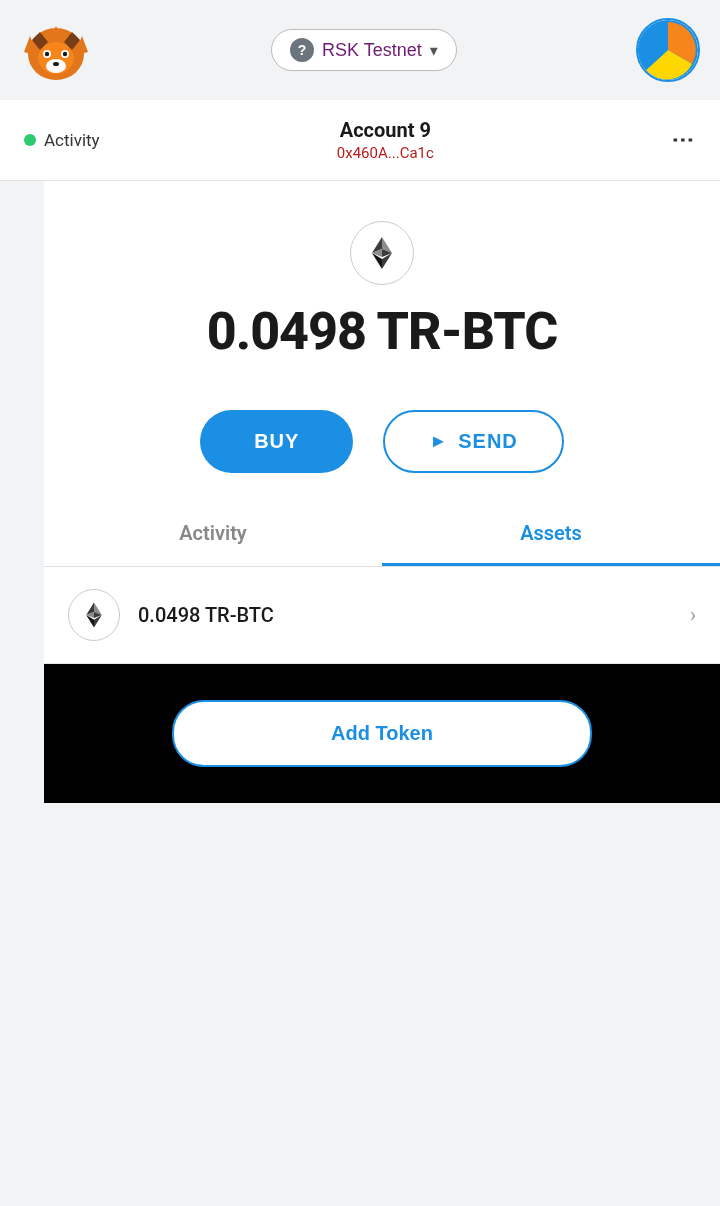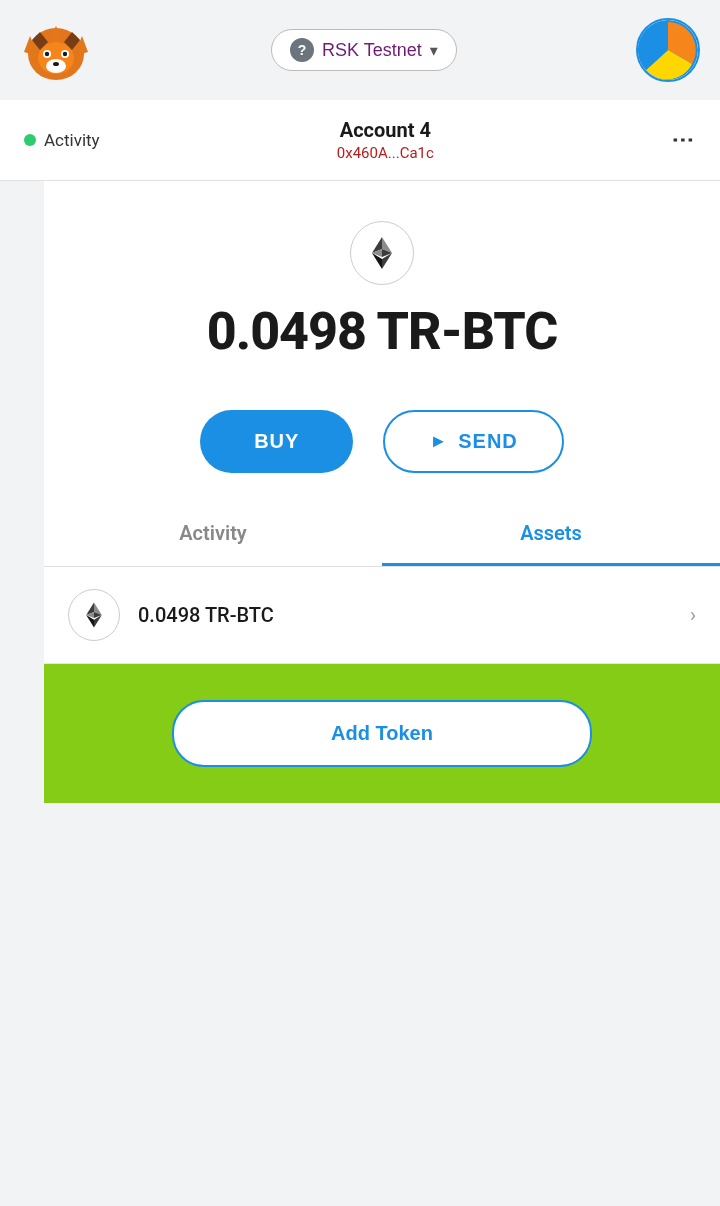--- a/index.html
+++ b/index.html
@@ -229,21 +229,21 @@
       color: #1a1a1a;
       font-weight: 500;
     }
     .asset-chevron {
       color: #999;
       font-size: 20px;
     }
 
     
     .add-token-section {
-      background: #84cc16;
+      background: #000000;
       display: flex;
       justify-content: center;
       padding: 36px 60px;
     }
     .btn-add-token {
       background: white;
       color: #1a8fe3;
       border: 2px solid #1a8fe3;
       border-radius: 32px;
       padding: 20px 0;
@@ -304,21 +304,21 @@
     </svg>
   </div>
 </div>
 
 <div class="account-bar">
   <div class="connected-status">
     <div class="green-dot"></div>
     <span>Activity</span>
   </div>
   <div class="account-info">
-    <div class="account-name">Account 4</div>
+    <div class="account-name">Account 9</div>
     <div class="account-address">0x460A...Ca1c</div>
   </div>
   <div class="more-options">⋮</div>
 </div>
 
 <div class="main-content">
 
   <div class="balance-section">
     <div class="eth-icon-circle">
 

